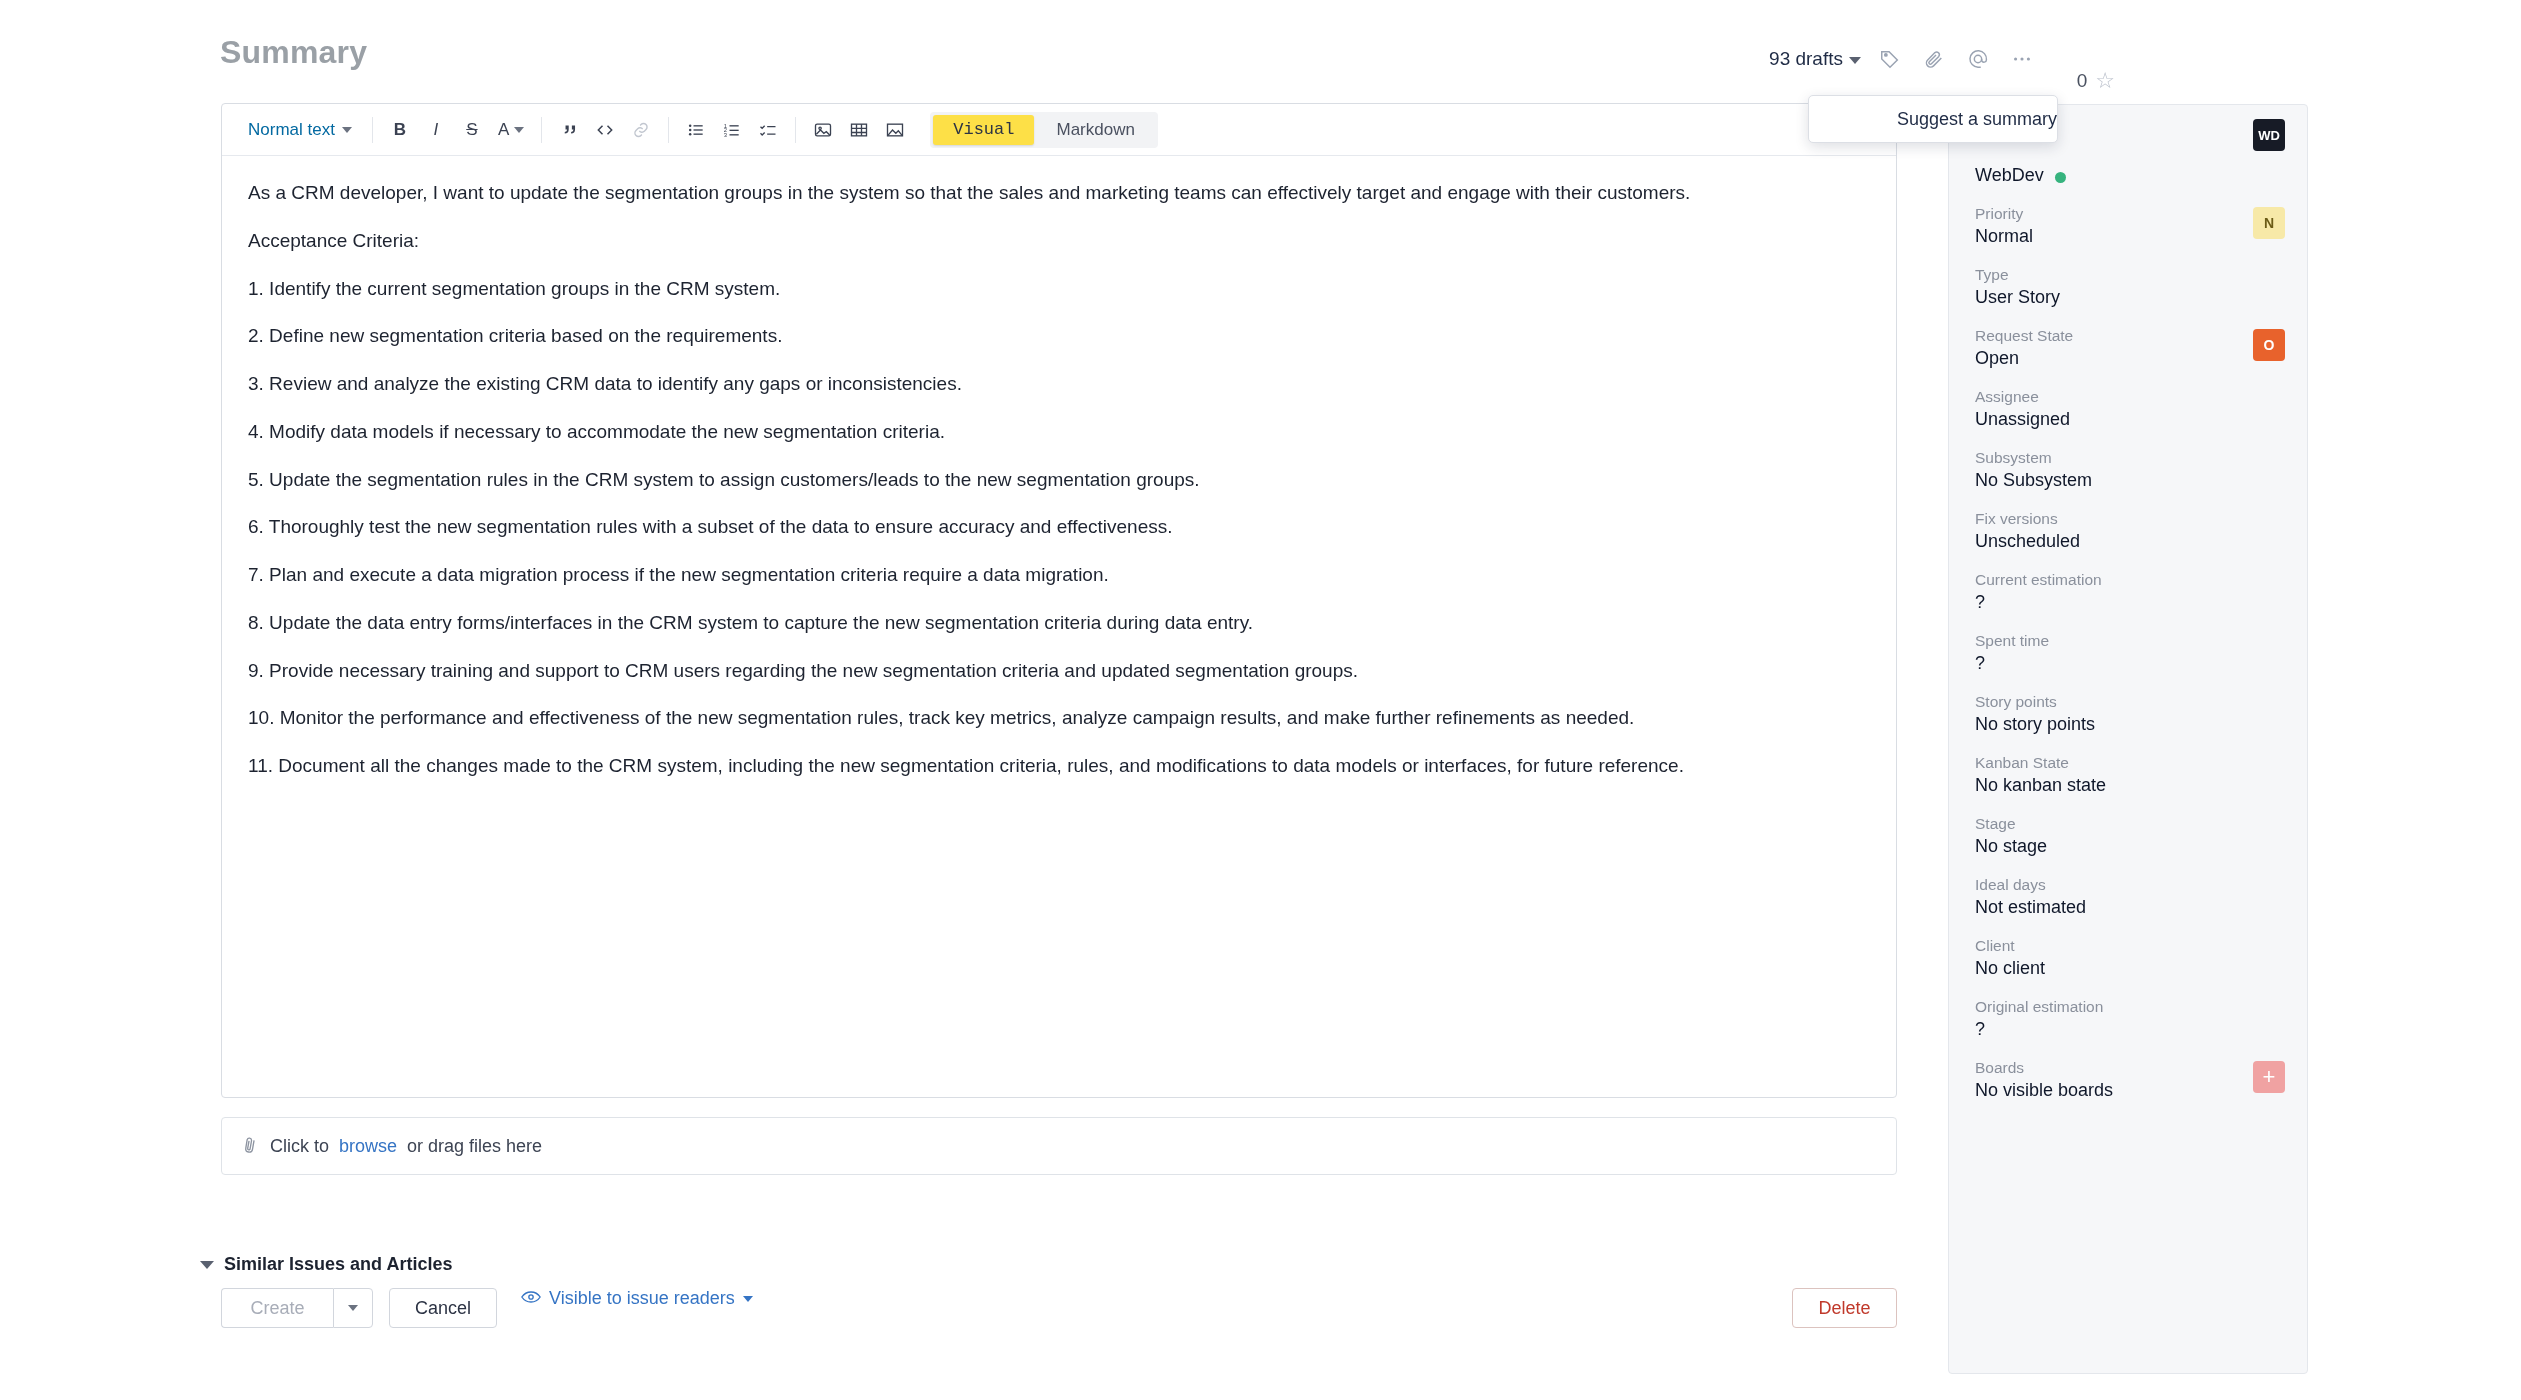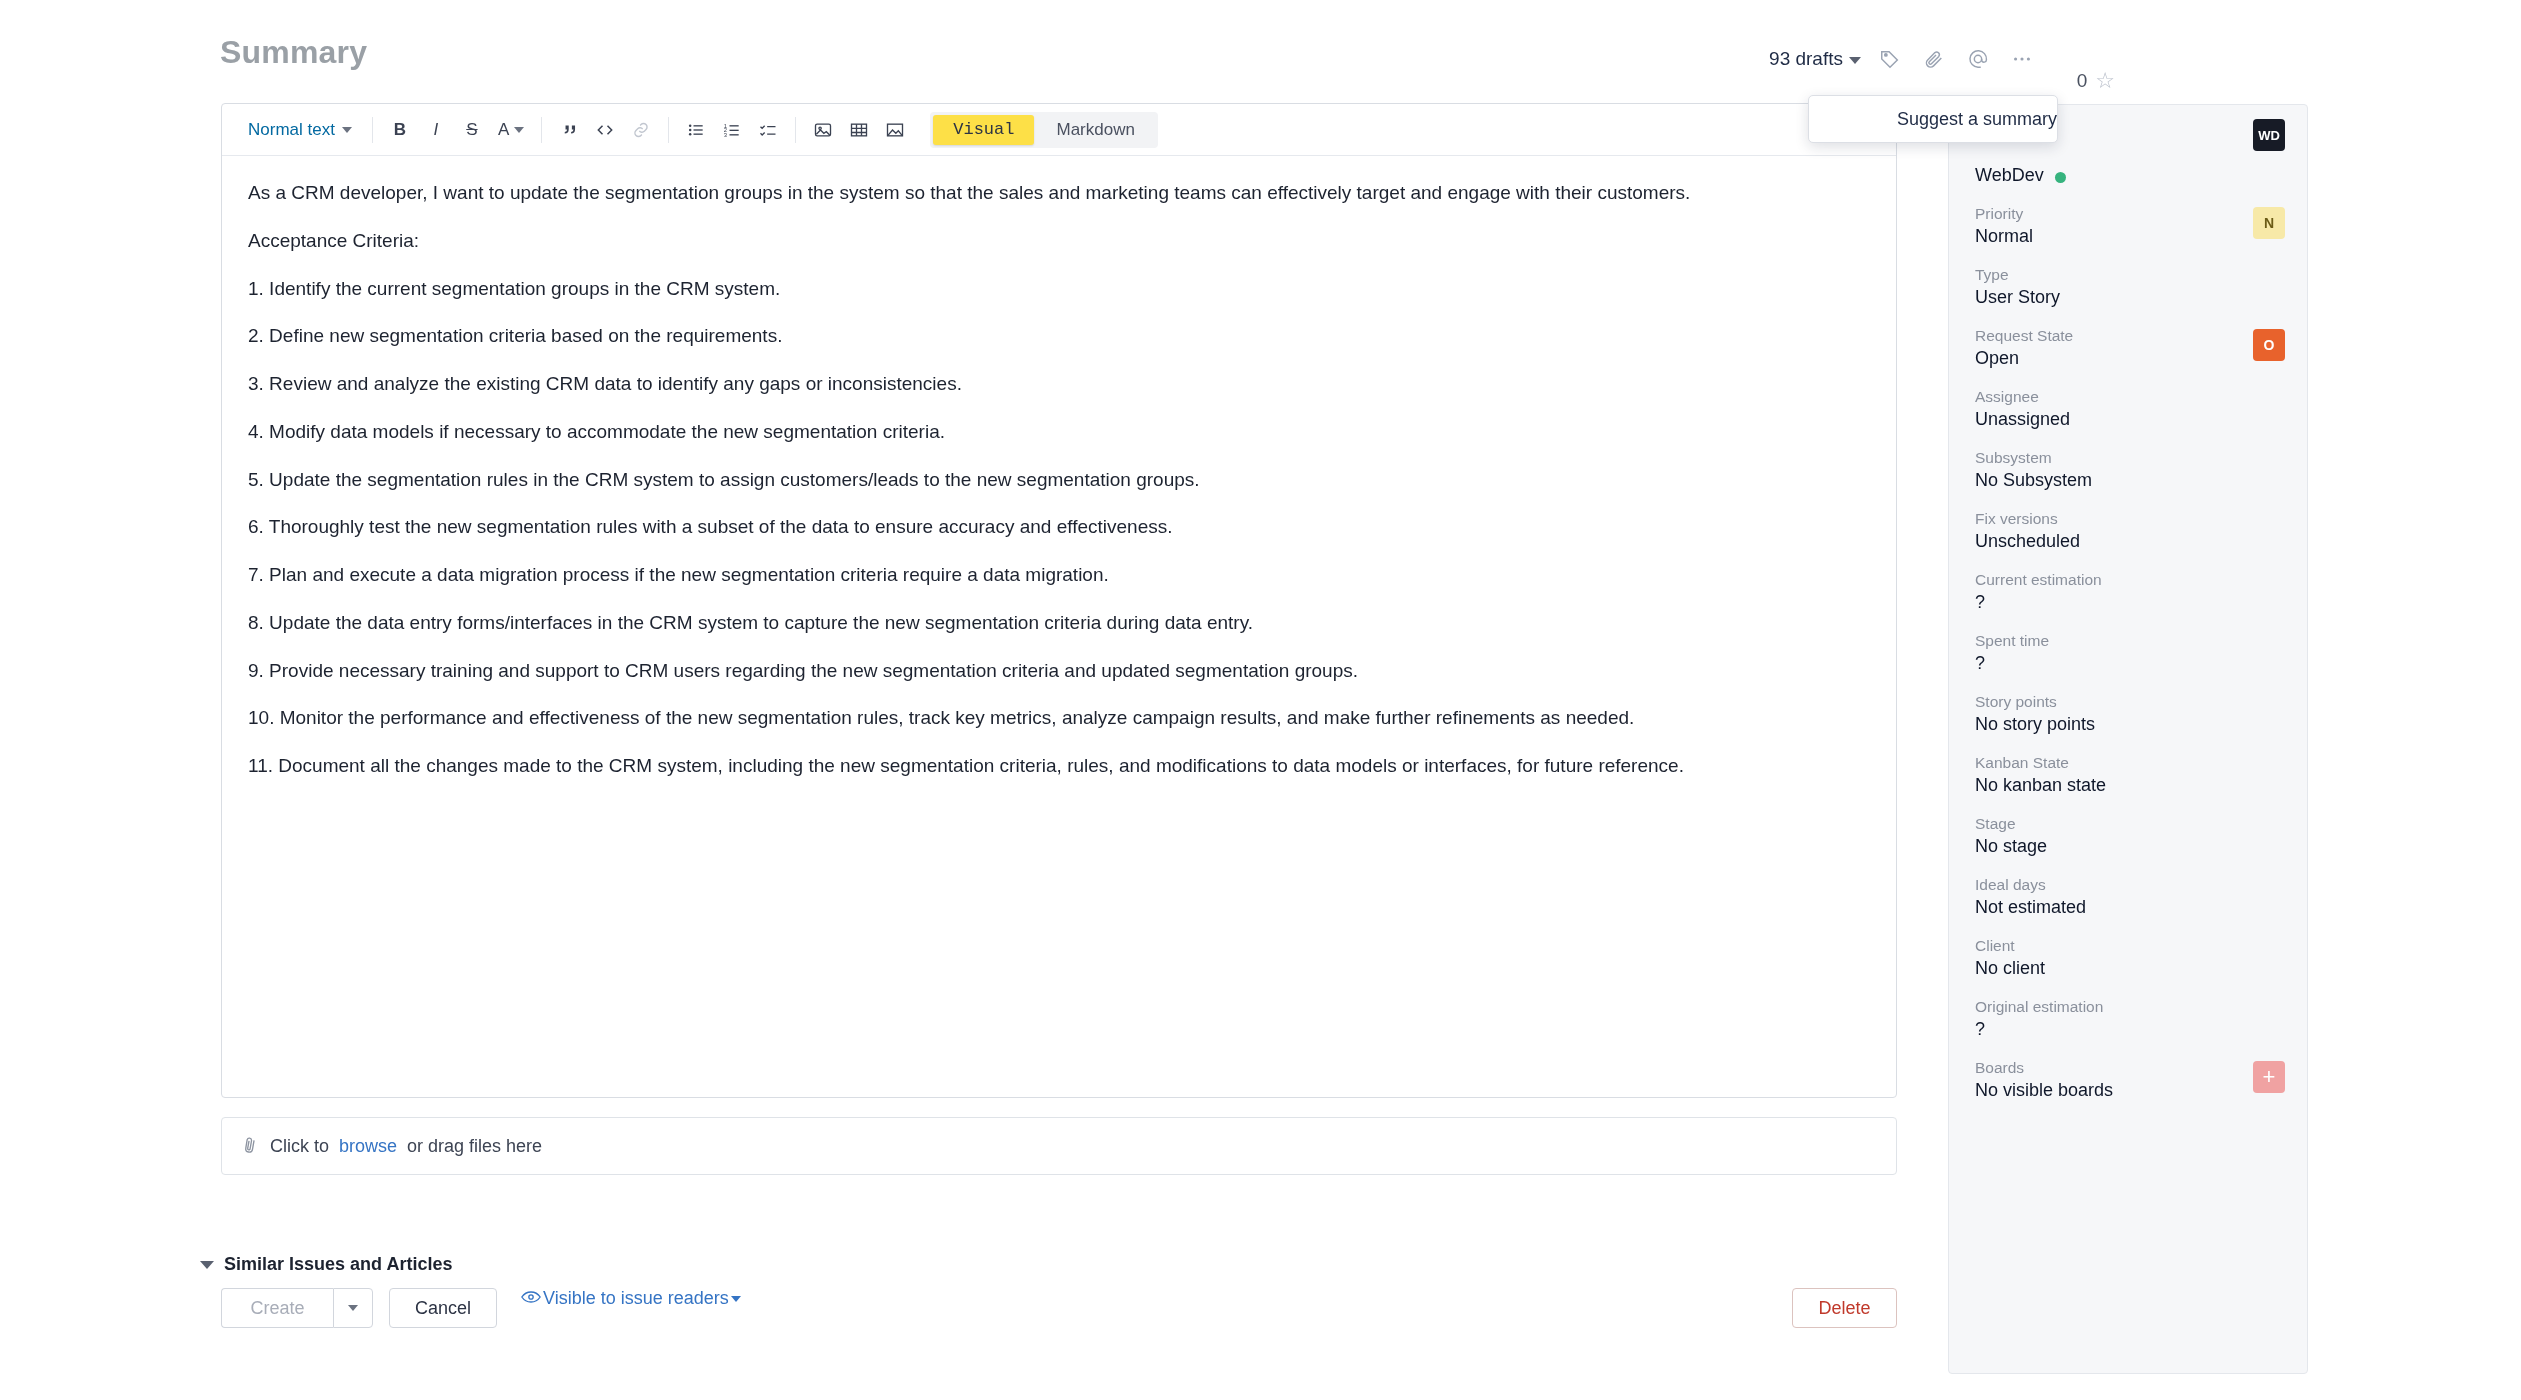--- a/index.html
+++ b/index.html
@@ -274,21 +274,21 @@
     border-left: 1px solid #d2d6dd;
   }
   .btn-cancel {
     width: 108px;
     margin-left: 16px;
   }
   .visibility {
     margin-left: 24px;
     display: flex;
     align-items: center;
-    gap: 2px;
+    gap: 8px;
     font-size: 18px;
     color: #3574c4;
     cursor: pointer;
   }
   .eye { color: #3574c4; }
   .btn-delete {
     position: absolute;
     right: 0;
     width: 105px;
     color: #c0392b;

